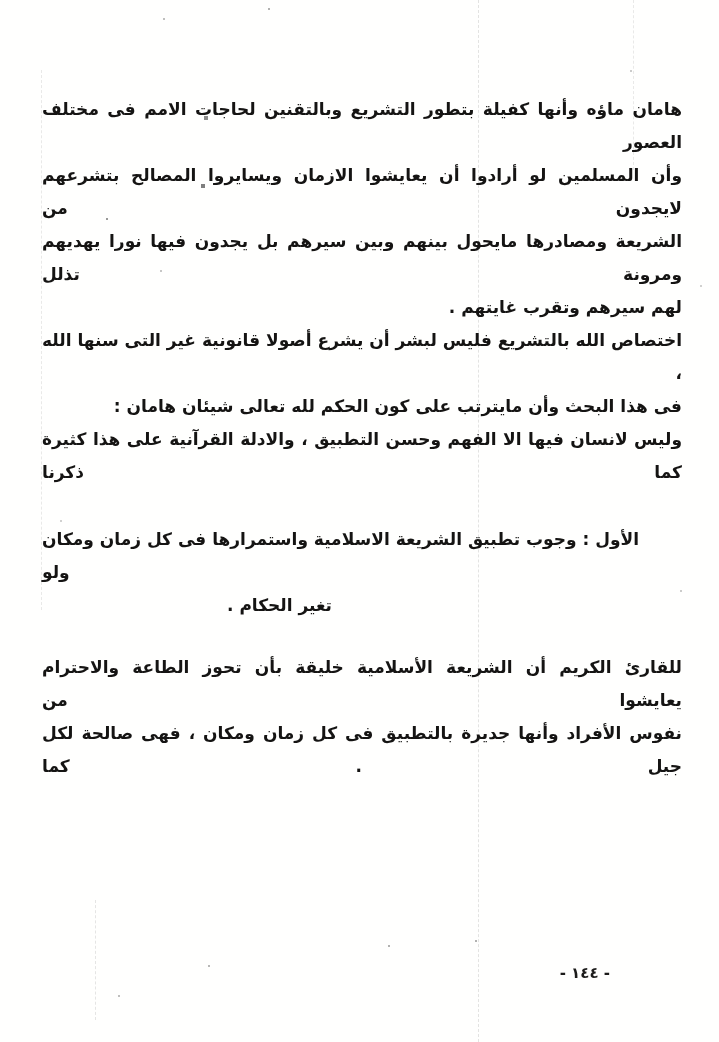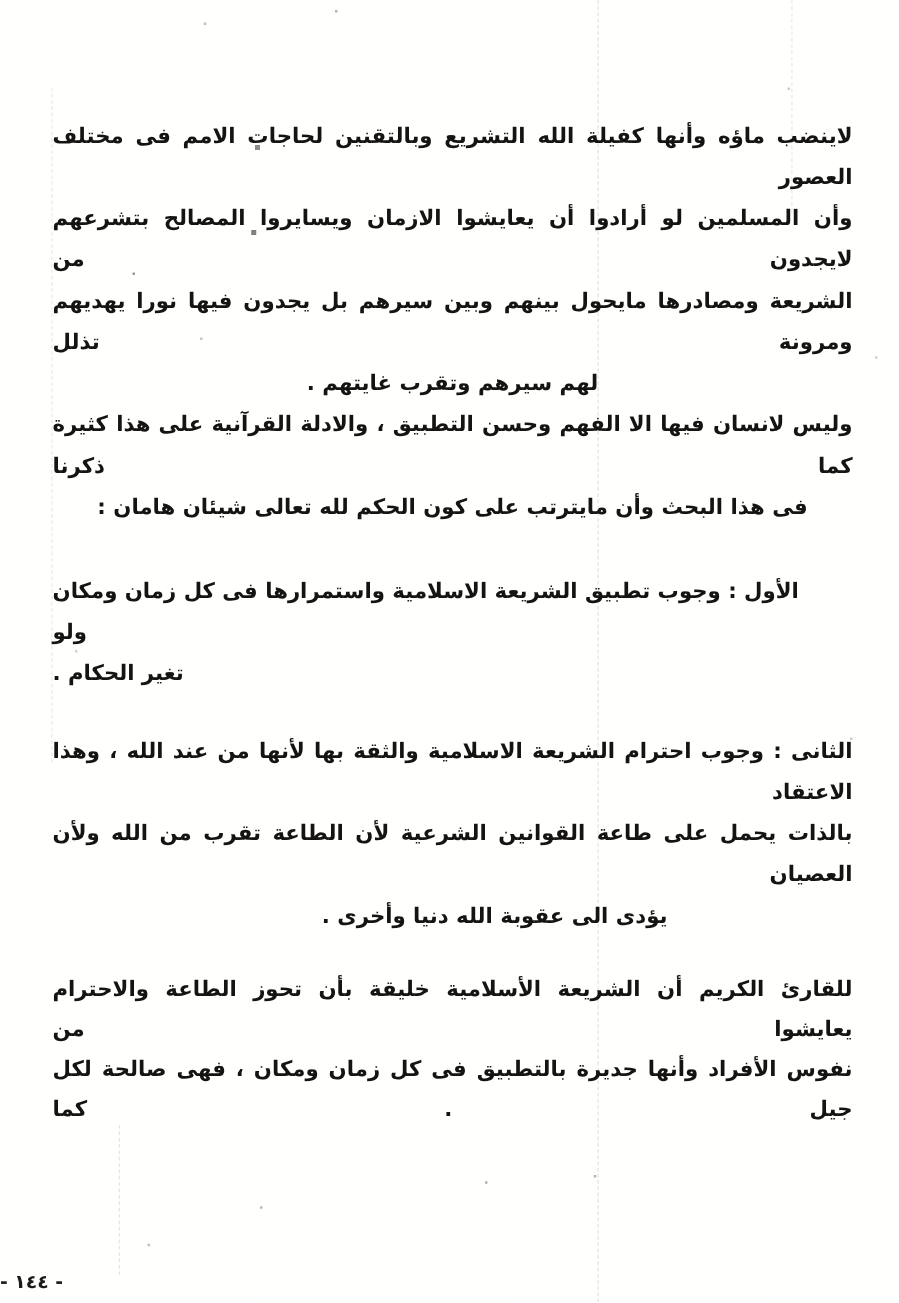--- a/index.html
+++ b/index.html
@@ -44,37 +44,37 @@
     text-align: justify;
     text-align-last: justify;
     text-justify: inter-word;
     padding-right: 22px;
   }
   .line.open-indent {
     text-align: left;
     padding-right: 30px;
   }
   .line.end {
-    text-align: center;
+    text-align: right;
   }
   .line.hang-deep {
-    text-align: left;
+    text-align: center;
     padding-right: 165px;
   }
   .line.hang-mid {
     text-align: right;
     padding-right: 148px;
   }
 
   .page-number {
     position: absolute;
-    top: 1016px;
+    top: 964px;
     left: 0;
     width: 610px;
-    text-align: left;
+    text-align: right;
     direction: rtl;
     font-size: 15px;
     font-weight: 700;
     letter-spacing: 3px;
     color: #1c1b1a;
   }
 
   
   .artifact-line {
     position: absolute;
@@ -114,37 +114,33 @@
 
 <div class="page">
   <div class="artifact-line" id="artifact-1"></div>
   <div class="artifact-line" id="artifact-2"></div>
   <div class="artifact-line" id="artifact-3"></div>
   <div class="artifact-line" id="artifact-4"></div>
   <div class="specks"></div>
 
   <div class="textblock">
       <div class="para">
-        <div class="line full">لاينضب ماؤه وأنها كفيلة الله التشريع وبالتقنين لحاجات الامم فى مختلف العصور</div>
+        <div class="line full">هامان ماؤه وأنها كفيلة بتطور التشريع وبالتقنين لحاجات الامم فى مختلف العصور</div>
         <div class="line full">وأن المسلمين لو أرادوا أن يعايشوا الازمان ويسايروا المصالح بتشرعهم لايجدون من</div>
         <div class="line full">الشريعة ومصادرها مايحول بينهم وبين سيرهم بل يجدون فيها نورا يهديهم ومرونة تذلل</div>
         <div class="line end">لهم سيرهم وتقرب غايتهم .</div>
       </div>
       <div class="para">
+        <div class="line full">اختصاص الله بالتشريع فليس لبشر أن يشرع أصولا قانونية غير التى سنها الله ،</div>
+        <div class="line end">فى هذا البحث وأن مايترتب على كون الحكم لله تعالى شيئان هامان :</div>
         <div class="line full">وليس لانسان فيها الا الفهم وحسن التطبيق ، والادلة القرآنية على هذا كثيرة كما ذكرنا</div>
-        <div class="line end">فى هذا البحث وأن مايترتب على كون الحكم لله تعالى شيئان هامان :</div>
       </div>
       <div class="para">
         <div class="line open-indent">الأول : وجوب تطبيق الشريعة الاسلامية واستمرارها فى كل زمان ومكان ولو</div>
         <div class="line hang-deep">تغير الحكام .</div>
-      </div>
-      <div class="para">
-        <div class="line full">الثانى : وجوب احترام الشريعة الاسلامية والثقة بها لأنها من عند الله ، وهذا الاعتقاد</div>
-        <div class="line full">بالذات يحمل على طاعة القوانين الشرعية لأن الطاعة تقرب من الله ولأن العصيان</div>
-        <div class="line hang-mid">يؤدى الى عقوبة الله دنيا وأخرى .</div>
       </div>
       <div class="para">
         <div class="line full">للقارئ الكريم أن الشريعة الأسلامية خليقة بأن تحوز الطاعة والاحترام يعايشوا من</div>
         <div class="line full">نفوس الأفراد وأنها جديرة بالتطبيق فى كل زمان ومكان ، فهى صالحة لكل جيل . كما</div>
       </div>
     </div>
 
   <div class="page-number">- ١٤٤ -</div>
 </div>
 

